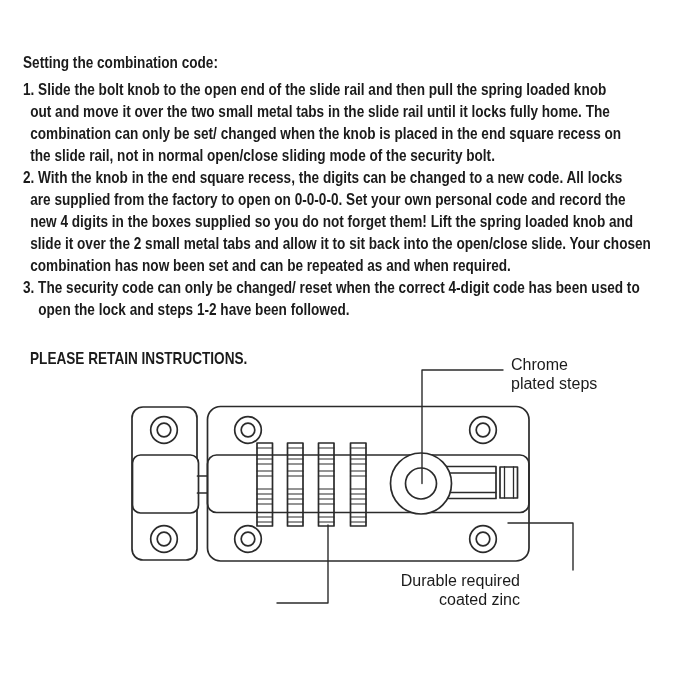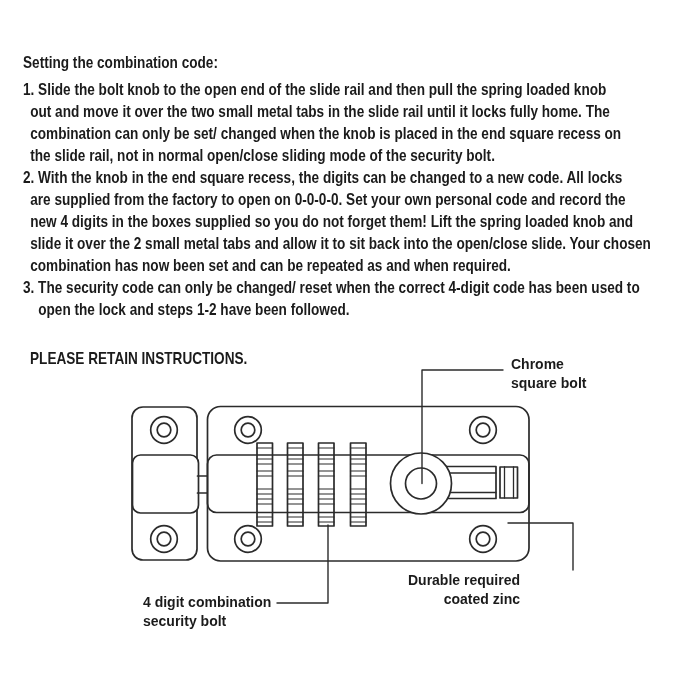--- a/index.html
+++ b/index.html
@@ -28,21 +28,21 @@
   .retain{
     position:absolute;left:30px;top:349px;
     transform:scaleX(0.80);transform-origin:left top;
     font-weight:700;font-size:17px;line-height:20px;white-space:nowrap;
   }
 
   
   .diagram-svg{position:absolute;left:0;top:340px;width:700px;height:360px;}
 
   .dlabel{
-    position:absolute;font-size:14px;line-height:19px;font-weight:700;
+    position:absolute;font-size:16px;line-height:19px;font-weight:400;
     color:#1b1b1b;white-space:nowrap;
   }
   .dlabel.chrome{left:511px;top:355px;text-align:left;}
   .dlabel.fourdigit{left:143px;top:593px;text-align:left;}
   .dlabel.durable{right:84px;top:571px;text-align:right;}
 </style>
 </head>
 <body>
 
 <div class="page">
@@ -177,26 +177,22 @@
 
     <g stroke-width="1.4">
       <polyline points="503,30 422,30 422,143.5"></polyline>
       <polyline points="277,263 328,263 328,185"></polyline>
       <polyline points="508,183 573,183 573,230"></polyline>
     </g>
   </svg>
 
   <div class="dlabel chrome">
     <div>Chrome</div>
-    <div>square bolt</div>
+    <div>plated steps</div>
   </div>
 
-  <div class="dlabel fourdigit">
-    <div>4 digit combination</div>
-    <div>security bolt</div>
-  </div>
 
   <div class="dlabel durable">
     <div>Durable required</div>
     <div>coated zinc</div>
   </div>
 
 </div>
 
 </body></html>

